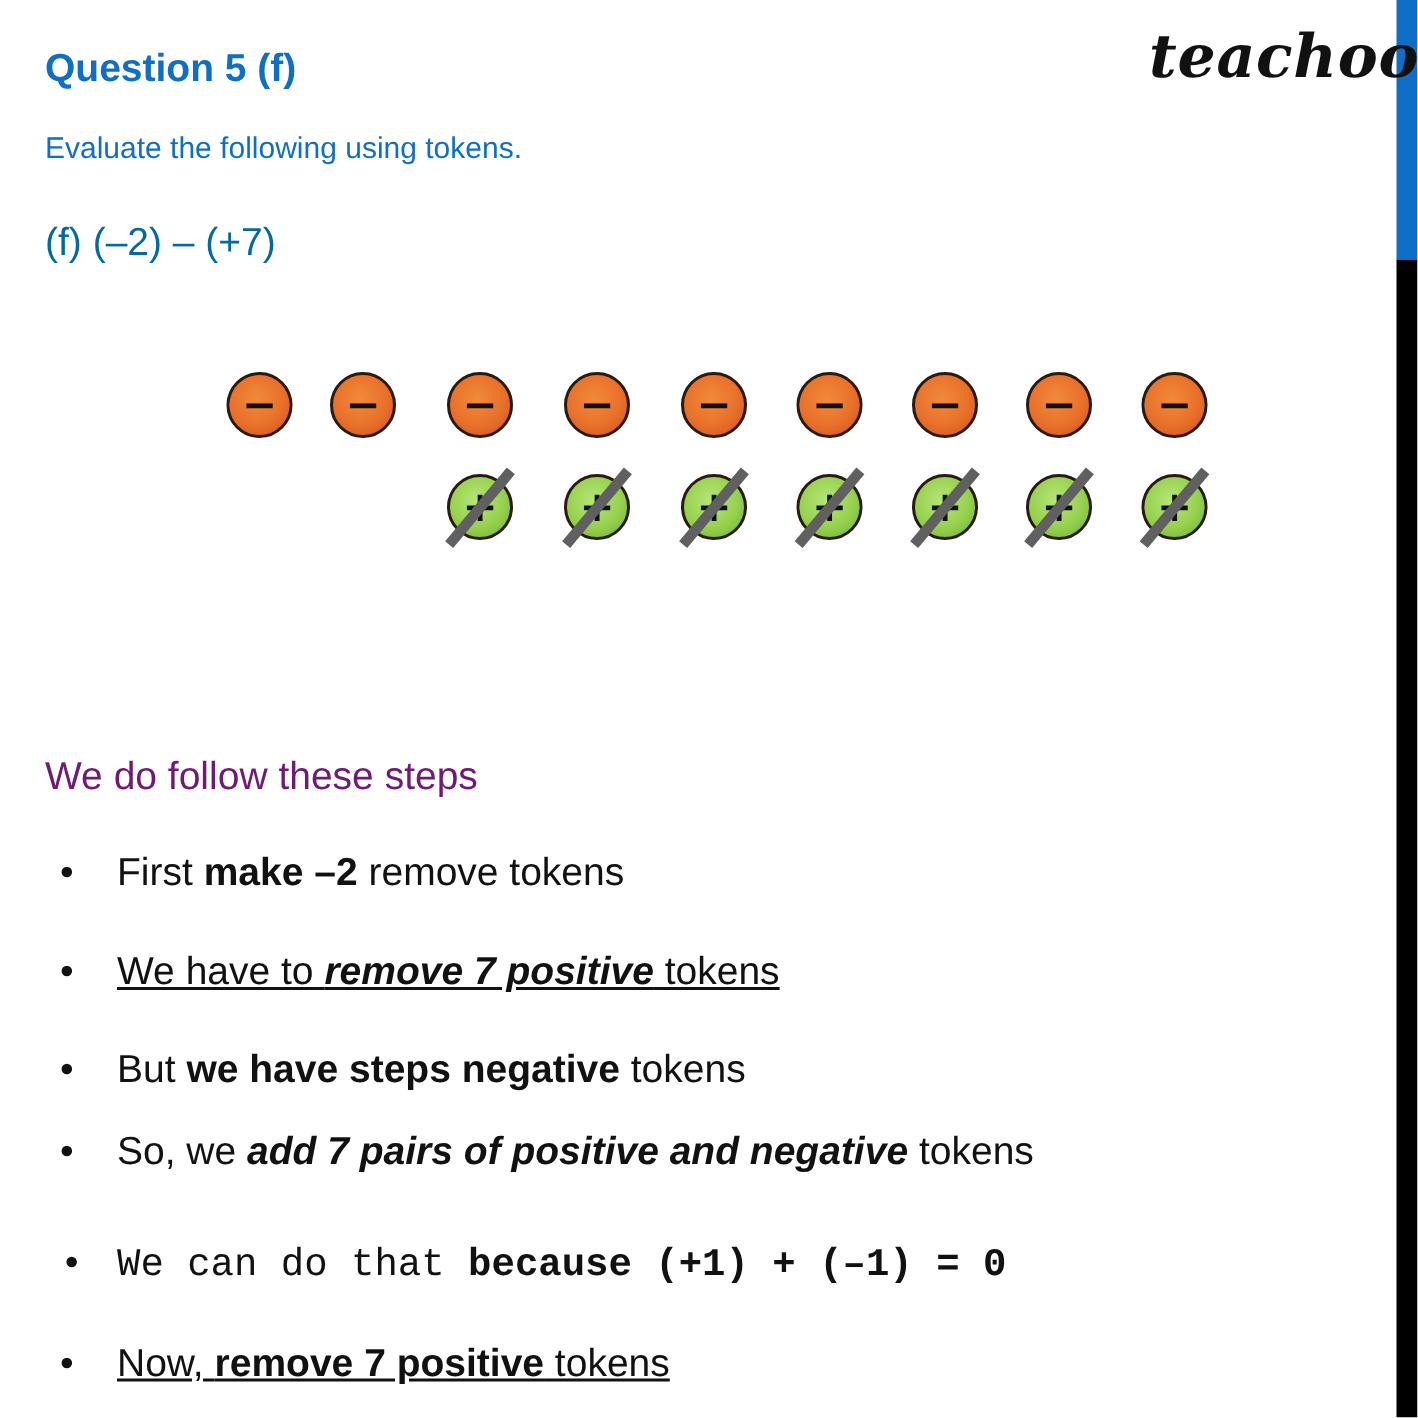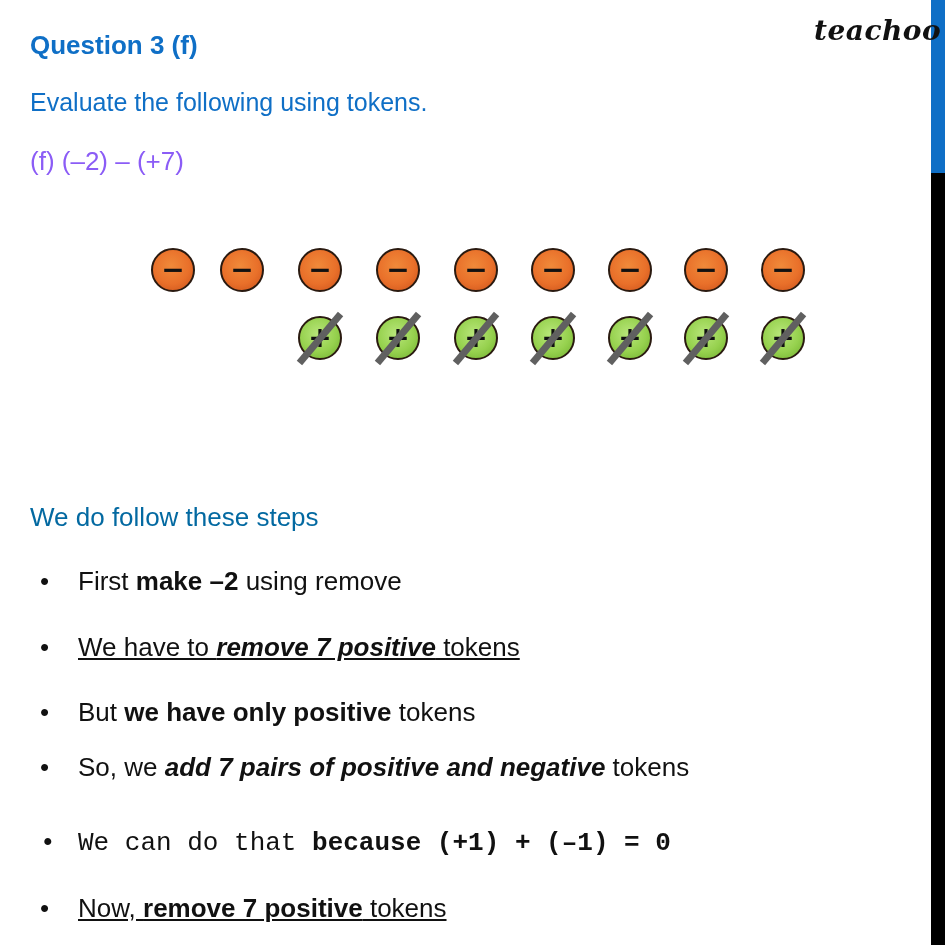--- a/index.html
+++ b/index.html
@@ -12,33 +12,33 @@
     position: absolute; left: 931px; top: 0; width: 14px; height: 173px;
     background: #0f6fc6;
   }
   .side-bar-black {
     position: absolute; left: 931px; top: 173px; width: 14px; height: 772px;
     background: #000000;
   }
   .logo {
     position: absolute; left: 766px; top: 14px;
     font-family: "DejaVu Serif", serif; font-style: italic; font-weight: bold;
-    font-size: 28px; color: #111; letter-spacing: 0.5px; margin-left: 48px;
+    font-size: 40px; color: #111; letter-spacing: 0.5px;
   }
   .q-title {
     position: absolute; left: 30px; top: 30px;
     font-size: 26px; font-weight: bold; color: #0f6fc6;
   }
   .q-text {
     position: absolute; left: 30px; top: 88px;
-    font-size: 25px; color: #0f6fc6;
+    font-size: 20px; color: #0f6fc6;
   }
   .q-expr {
     position: absolute; left: 30px; top: 146px;
-    font-size: 26px; color: #8b5cf6;
+    font-size: 26px; color: #0369a1;
   }
   .token {
     position: absolute; width: 44px; height: 44px; border-radius: 50%;
     border: 2px solid #2a1a10; box-sizing: border-box;
   }
   .token.neg {
     background: radial-gradient(circle at 45% 40%, #f08a3a 0%, #e9702a 55%, #c9501a 100%);
   }
   .token.pos {
     background: radial-gradient(circle at 45% 40%, #b8e67a 0%, #96d14e 55%, #6fae2e 100%);
@@ -47,39 +47,39 @@
     position: absolute; left: 50%; top: 50%; transform: translate(-50%, -50%);
     font-size: 28px; font-weight: bold; color: #111; line-height: 1;
     font-family: "DejaVu Sans", sans-serif;
   }
   .strike {
     position: absolute; width: 64px; height: 7px; background: #606060;
     transform-origin: center; transform: rotate(-50deg);
   }
   .intro {
     position: absolute; left: 30px; top: 502px;
-    font-size: 26px; color: #0369a1;
+    font-size: 26px; color: #701a75;
   }
   .steps { position: absolute; left: 0; top: 0; }
   .step {
     position: absolute; left: 40px; font-size: 26px; color: #111; white-space: nowrap;
   }
   .step .bullet { display: inline-block; width: 38px; }
   .b { font-weight: bold; margin-top: 36px; }
   .bi { font-weight: bold; font-style: italic; }
 </style>
 </head>
 <body>
 
 <div class="side-bar-blue"></div>
 <div class="side-bar-black"></div>
 
 <div class="logo">teachoo</div>
 
-<div class="q-title">Question 3 (f)</div>
+<div class="q-title">Question 5 (f)</div>
 <div class="q-text">Evaluate the following using tokens.</div>
 <div class="q-expr">(f) (–2) – (+7)</div>
 
 <div id="token-area">
     <div class="token neg" style="left: 151px; top: 248px;">
       <span class="sign">−</span>
     </div>
     <div class="token neg" style="left: 220px; top: 248px;">
       <span class="sign">−</span>
     </div>
@@ -130,19 +130,19 @@
     <div class="strike" style="left: 674px; top: 335px;"></div>
     <div class="token pos" style="left: 761px; top: 316px;">
       <span class="sign">+</span>
     </div>
     <div class="strike" style="left: 751px; top: 335px;"></div>
   </div>
 
 <div class="intro">We do follow these steps</div>
 
 <div id="steps" class="steps">
-    <div class="step" style="top: 566px;"><span class="bullet">•</span><span>First </span><span class="b">make –2</span><span> using remove</span></div>
+    <div class="step" style="top: 566px;"><span class="bullet">•</span><span>First </span><span class="b">make –2</span><span> remove tokens</span></div>
     <div class="step" style="top: 632px; text-decoration: underline;"><span class="bullet">•</span><span>We have to </span><span class="bi">remove 7 positive</span><span> tokens</span></div>
-    <div class="step" style="top: 697px;"><span class="bullet">•</span><span>But </span><span class="b">we have only positive</span><span> tokens</span></div>
+    <div class="step" style="top: 697px;"><span class="bullet">•</span><span>But </span><span class="b">we have steps negative</span><span> tokens</span></div>
     <div class="step" style="top: 752px;"><span class="bullet">•</span><span>So, we </span><span class="bi">add 7 pairs of positive and negative</span><span> tokens</span></div>
     <div class="step" style="top: 828px; font-family: Liberation Mono, monospace;"><span class="bullet">•</span><span>We can do that </span><span class="b">because (+1) + (–1) = 0</span></div>
     <div class="step" style="top: 893px; text-decoration: underline;"><span class="bullet">•</span><span>Now, </span><span class="b">remove 7 positive</span><span> tokens</span></div>
   </div>
 
 </body></html>

